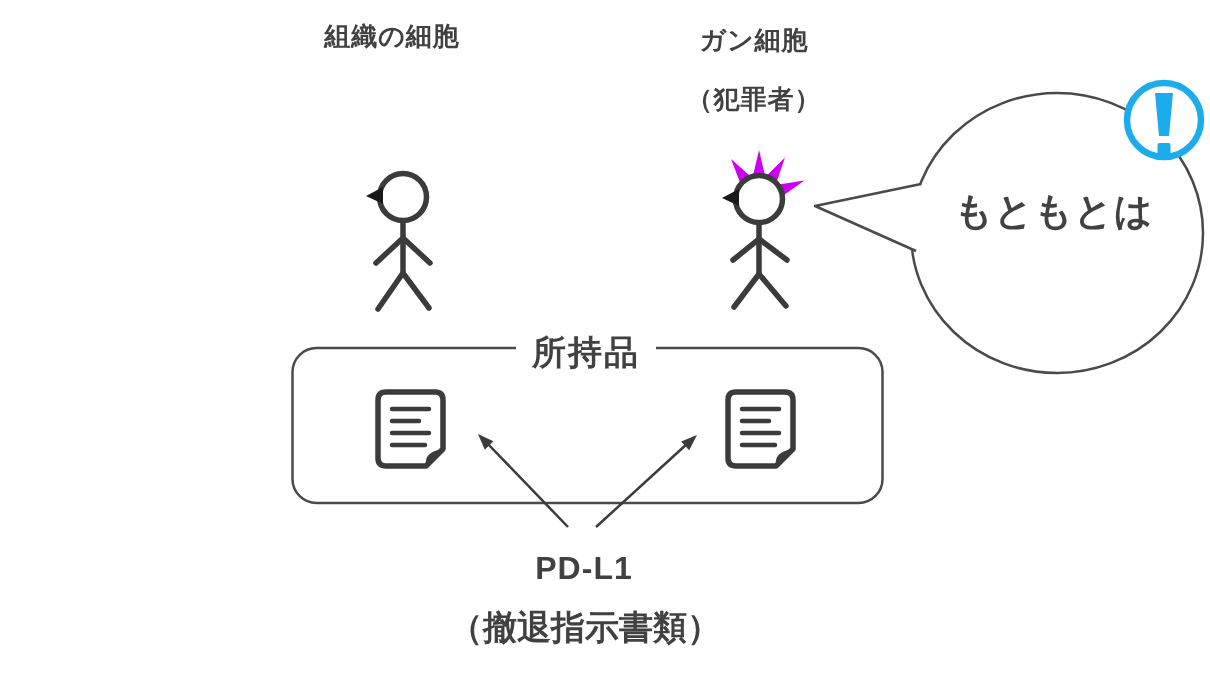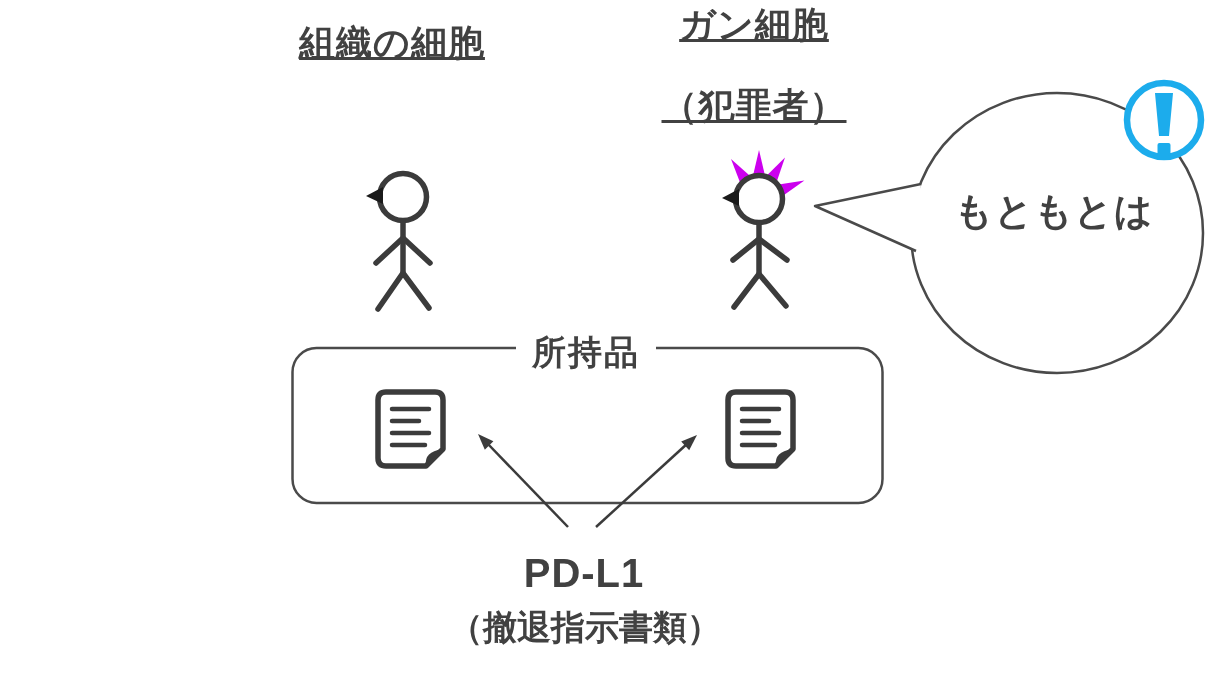--- a/index.html
+++ b/index.html
@@ -12,24 +12,24 @@
   }
   .art{position:absolute;left:0;top:0;width:1210px;height:693px;}
   .txt{
     position:absolute;
     transform:translateX(-50%);
     font-weight:bold;
     color:#414141;
     white-space:nowrap;
     line-height:1.15;
   }
-  .t-cell{font-size:36px;letter-spacing:1px;text-decoration:underline;}
+  .t-cell{font-size:26px;letter-spacing:1px;}
   .t-bubble{font-size:38px;letter-spacing:1px;}
   .t-boxlabel{font-size:34px;background:#ffffff;padding:0 16px;letter-spacing:2px;margin-top:6px;}
-  .t-pdl1{font-size:40px;letter-spacing:1px;}
+  .t-pdl1{font-size:32px;letter-spacing:1px;}
   .t-pdl1-sub{font-size:34px;}
 </style>
 </head>
 <body>
 
 <div class="canvas">
 
   <svg class="art" viewBox="0 0 1210 693" aria-hidden="true">
 
     <g>
@@ -83,21 +83,21 @@
     <g stroke="#3b3b3b" stroke-width="2.5" fill="#3b3b3b">
       <line x1="568" y1="527" x2="487" y2="443"></line>
       <polygon points="478,434 484.8,449.7 493.4,441.3" stroke="none"></polygon>
       <line x1="596" y1="527" x2="688" y2="443"></line>
       <polygon points="697,435 689.2,450.2 681.2,441.4" stroke="none"></polygon>
     </g>
   </svg>
 
   <div class="txt t-cell" style="left:392px;top:22px;">組織の細胞</div>
 
-  <div class="txt t-cell" style="left:754px;top:4px;">ガン細胞</div>
+  <div class="txt t-cell" style="left:754px;top:26px;">ガン細胞</div>
   <div class="txt t-cell" style="left:754px;top:85px;">（犯罪者）</div>
 
   <div class="txt t-bubble" style="left:1054px;top:190px;">もともとは</div>
 
   <div class="txt t-boxlabel" style="left:586px;top:327px;">所持品</div>
 
   <div class="txt t-pdl1" style="left:584px;top:550px;">PD-L1</div>
   <div class="txt t-pdl1-sub" style="left:585px;top:608px;">（撤退指示書類）</div>
 
 </div>

